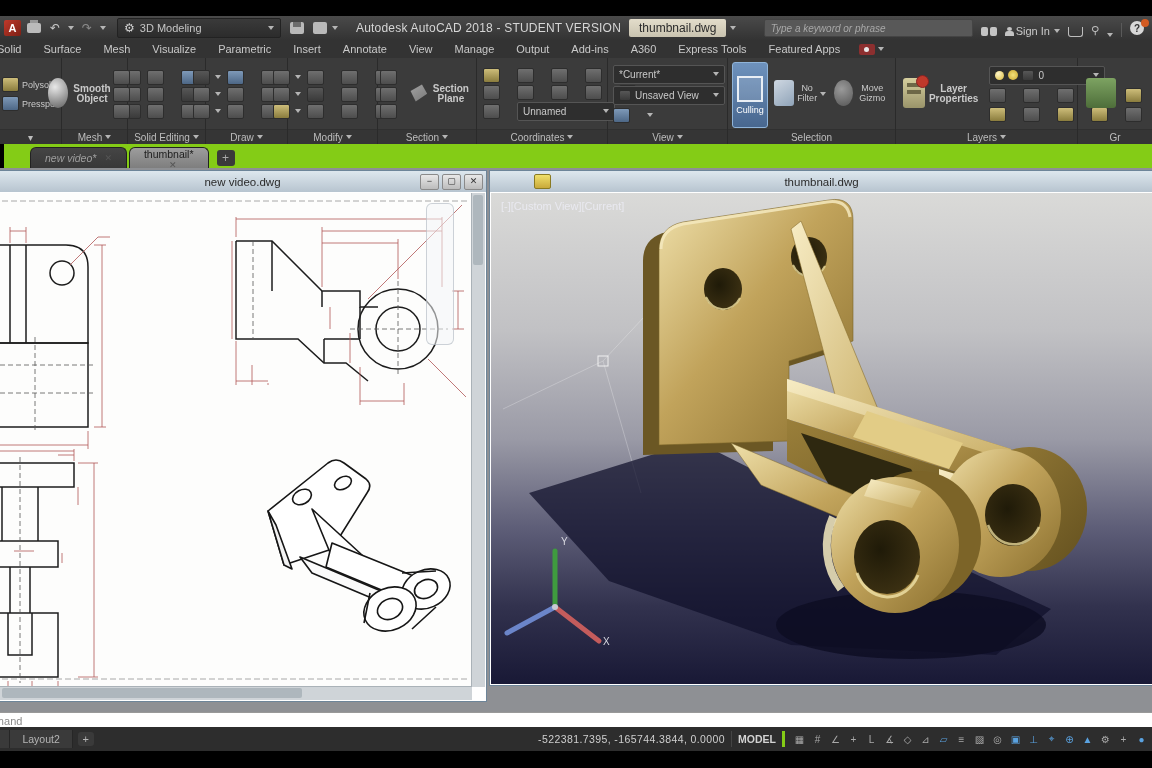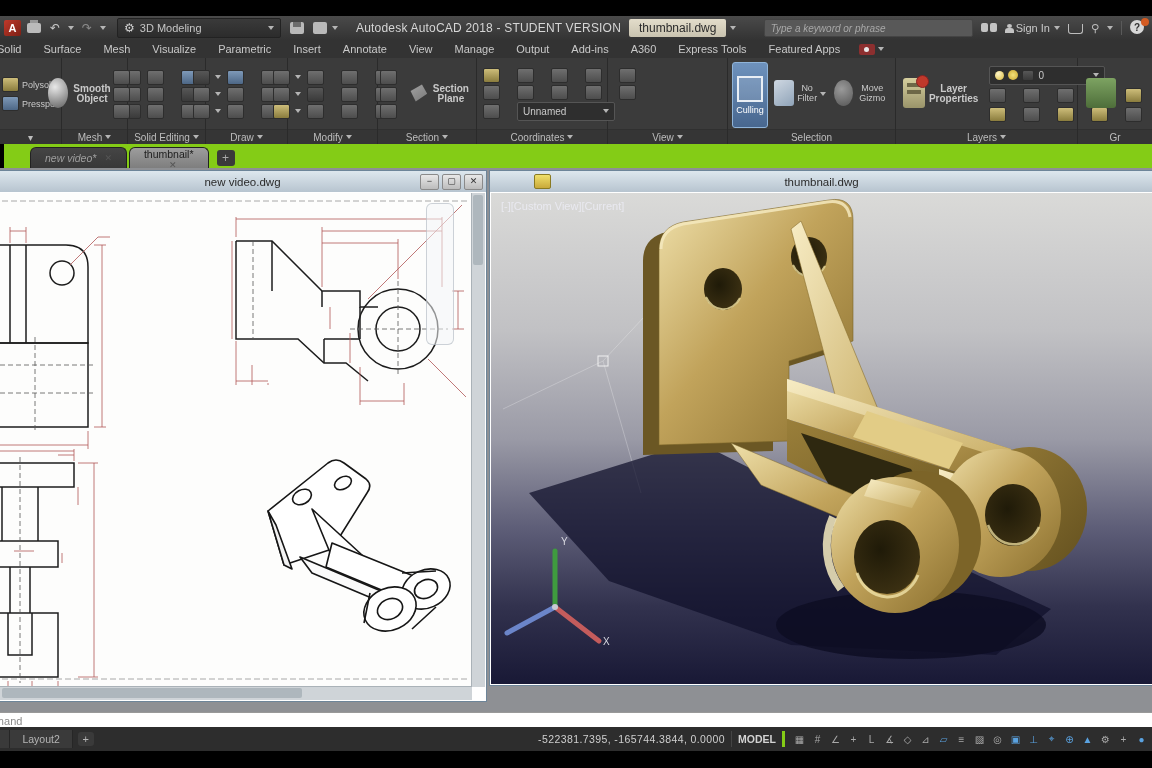--- a/index.html
+++ b/index.html
@@ -17,21 +17,21 @@
   .caret{width:0;height:0;border-left:3px solid transparent;border-right:3px solid transparent;border-top:4px solid #b5b5b5;display:inline-block;}
   .wsbox{display:flex;align-items:center;gap:5px;background:linear-gradient(#3a3a3a,#2c2c2c);
      border:1px solid #222;border-radius:2px;padding:2px 6px;margin-left:6px;min-width:150px;color:#c5c5c5;}
   .gear{color:#d0d0d0;font-size:12px;}
   .wsbox .caret{margin-left:auto;}
   .savebtn,.plotbtn{width:14px;height:12px;background:#b9b9b9;border-radius:2px;margin-left:4px;position:relative;}
   .savebtn:before{content:"";position:absolute;left:3px;top:0;width:8px;height:5px;background:#6d6d6d;}
   .title-center{display:flex;align-items:center;margin-left:18px;white-space:nowrap;}
   .title-text{color:#d6d6d6;font-size:12px;letter-spacing:.2px;}
   .doc-chip{background:linear-gradient(#e3ddcb,#c9c3b0);color:#2b2b2b;font-size:12px;padding:2px 10px;margin-left:8px;border-radius:2px;}
-  .title-right{display:flex;align-items:center;gap:8px;margin-left:auto;padding-right:6px;}
+  .title-right{display:flex;align-items:flex-end;gap:8px;margin-left:auto;padding-right:6px;}
   .searchbox{width:195px;height:16px;background:#585858;border:1px solid #444;border-radius:2px;
      color:#a8a8a8;font-size:10px;font-style:italic;display:flex;align-items:center;padding:0 6px;}
   .binoc{width:16px;height:10px;position:relative;}
   .binoc:before,.binoc:after{content:"";position:absolute;top:0;width:7px;height:9px;background:#c4c4c4;border-radius:2px;}
   .binoc:after{right:0;}
   .person{width:9px;height:9px;position:relative;margin-right:2px;}
   .person:before{content:"";position:absolute;left:2px;top:0;width:5px;height:4px;border-radius:50%;background:#c4c4c4;}
   .person:after{content:"";position:absolute;left:0;top:4px;width:9px;height:5px;border-radius:3px 3px 0 0;background:#c4c4c4;}
   .signin{display:flex;align-items:center;color:#c9c9c9;}
   .cart{width:13px;height:9px;border:1.5px solid #bdbdbd;border-top:none;border-radius:0 0 3px 3px;position:relative;margin-top:2px;}
@@ -356,20 +356,35 @@
           </div>
         </div>
       </div>
       <div class="panel-label">
         <span>Coordinates</span>
           <span class="caret"></span>
       </div>
     </div>
 
     <div class="panel" style="width:120px">
+      <div class="pbody" style="flex-direction:column;justify-content:center;align-items:flex-start;padding-left:5px;gap:2px;">
+        <div class="ddfield" style="width:100px">
+          <span>*Current*</span>
+          <span class="caret"></span>
+        </div>
+        <div class="ddfield" style="width:100px">
+          <span class="mi dark" style="width:10px;height:9px"></span>
+          <span>Unsaved View</span>
+          <span class="caret"></span>
+        </div>
+        <div class="mirow">
+            <span class="mi blue"></span>
+            <span class="caret"></span>
+          </div>
+      </div>
       <div class="panel-label">
         <span>View</span>
           <span class="caret"></span>
       </div>
     </div>
 
     <div class="panel" style="width:168px">
       <div class="pbody">
         <div class="culling">
           <div class="cullcube"></div>

